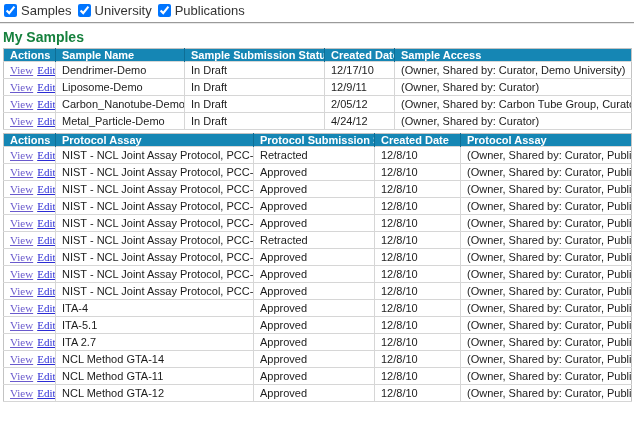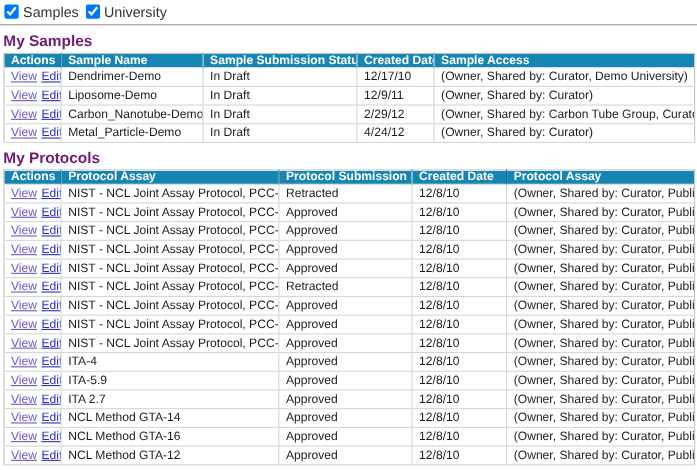--- a/index.html
+++ b/index.html
@@ -24,21 +24,21 @@
   }
   .filter-item{display:flex;align-items:center;gap:4px;}
   .filter-item input{width:13px;height:13px;margin:0;}
   .divider{
     height:2px;
     border-top:1px solid #9a9a9a;
     border-bottom:1px solid #e8e8e8;
     margin:2px 0 0 0;
   }
   .section-heading{
-    font-size:14px;font-weight:bold;color:#701a75;
+    font-size:14px;font-weight:bold;color:#15803d;
     margin:5px 0 3px 3px;
   }
   table{
     border-collapse:collapse;
     table-layout:fixed;
     width:628px;
     margin-left:3px;
     font-size:11px;
     border:1px solid var(--table-border);
   }
@@ -60,35 +60,39 @@
     overflow:hidden;
     height:17px;
     vertical-align:middle;
     color:#1c1c1c;
   }
   tbody tr td:first-child{border-left:none;}
   tbody tr td:last-child{border-right:none;}
   a.view-link,a.edit-link{text-decoration:underline;cursor:pointer;}
   a.view-link{color:var(--view-link);}
   a.edit-link{color:var(--edit-link);}
-  .actions-cell a{margin-right:4px;}
+  .actions-cell a{margin-right:4px;font-family:Liberation Serif, serif;}
   .samples-section{margin-top:1px;}
   .protocols-section{margin-top:3px;}
 </style>
 </head>
 <body>
 
 <div class="filter-bar" id="filter-bar">
     <label class="filter-item">
       <input type="checkbox" checked="" style="">
       <span>Samples</span>
     </label>
     <label class="filter-item">
       <input type="checkbox" checked="" style="">
       <span>University</span>
+    </label>
+    <label class="filter-item">
+      <input type="checkbox" checked="" style="">
+      <span>Publications</span>
     </label>
   </div>
 
 <div class="divider"></div>
 
 <div class="samples-section">
   <div class="section-heading">My Samples</div>
   <table>
     <colgroup>
       <col style="width:52px">
@@ -118,36 +122,35 @@
           <td class="actions-cell"><a href="#" class="view-link">View</a><a href="#" class="edit-link">Edit</a></td>
           <td>Liposome-Demo</td>
           <td>In Draft</td>
           <td>12/9/11</td>
           <td>(Owner, Shared by: Curator)</td>
         </tr>
         <tr>
           <td class="actions-cell"><a href="#" class="view-link">View</a><a href="#" class="edit-link">Edit</a></td>
           <td>Carbon_Nanotube-Demo</td>
           <td>In Draft</td>
-          <td>2/29/12</td>
+          <td>2/05/12</td>
           <td>(Owner, Shared by: Carbon Tube Group, Curator)</td>
         </tr>
         <tr>
           <td class="actions-cell"><a href="#" class="view-link">View</a><a href="#" class="edit-link">Edit</a></td>
           <td>Metal_Particle-Demo</td>
           <td>In Draft</td>
           <td>4/24/12</td>
           <td>(Owner, Shared by: Curator)</td>
         </tr>
       </tbody>
   </table>
 </div>
 
 <div class="protocols-section">
-  <div class="section-heading">My Protocols</div>
   <table>
     <colgroup>
       <col style="width:52px">
         <col style="width:198px">
         <col style="width:121px">
         <col style="width:86px">
         <col style="width:171px">
     </colgroup>
     <thead>
         <tr id="protocols-head">
@@ -224,42 +227,42 @@
         </tr>
         <tr>
           <td class="actions-cell"><a href="#" class="view-link">View</a><a href="#" class="edit-link">Edit</a></td>
           <td>ITA-4</td>
           <td>Approved</td>
           <td>12/8/10</td>
           <td>(Owner, Shared by: Curator, Public)</td>
         </tr>
         <tr>
           <td class="actions-cell"><a href="#" class="view-link">View</a><a href="#" class="edit-link">Edit</a></td>
-          <td>ITA-5.9</td>
+          <td>ITA-5.1</td>
           <td>Approved</td>
           <td>12/8/10</td>
           <td>(Owner, Shared by: Curator, Public)</td>
         </tr>
         <tr>
           <td class="actions-cell"><a href="#" class="view-link">View</a><a href="#" class="edit-link">Edit</a></td>
           <td>ITA 2.7</td>
           <td>Approved</td>
           <td>12/8/10</td>
           <td>(Owner, Shared by: Curator, Public)</td>
         </tr>
         <tr>
           <td class="actions-cell"><a href="#" class="view-link">View</a><a href="#" class="edit-link">Edit</a></td>
           <td>NCL Method GTA-14</td>
           <td>Approved</td>
           <td>12/8/10</td>
           <td>(Owner, Shared by: Curator, Public)</td>
         </tr>
         <tr>
           <td class="actions-cell"><a href="#" class="view-link">View</a><a href="#" class="edit-link">Edit</a></td>
-          <td>NCL Method GTA-16</td>
+          <td>NCL Method GTA-11</td>
           <td>Approved</td>
           <td>12/8/10</td>
           <td>(Owner, Shared by: Curator, Public)</td>
         </tr>
         <tr>
           <td class="actions-cell"><a href="#" class="view-link">View</a><a href="#" class="edit-link">Edit</a></td>
           <td>NCL Method GTA-12</td>
           <td>Approved</td>
           <td>12/8/10</td>
           <td>(Owner, Shared by: Curator, Public)</td>

